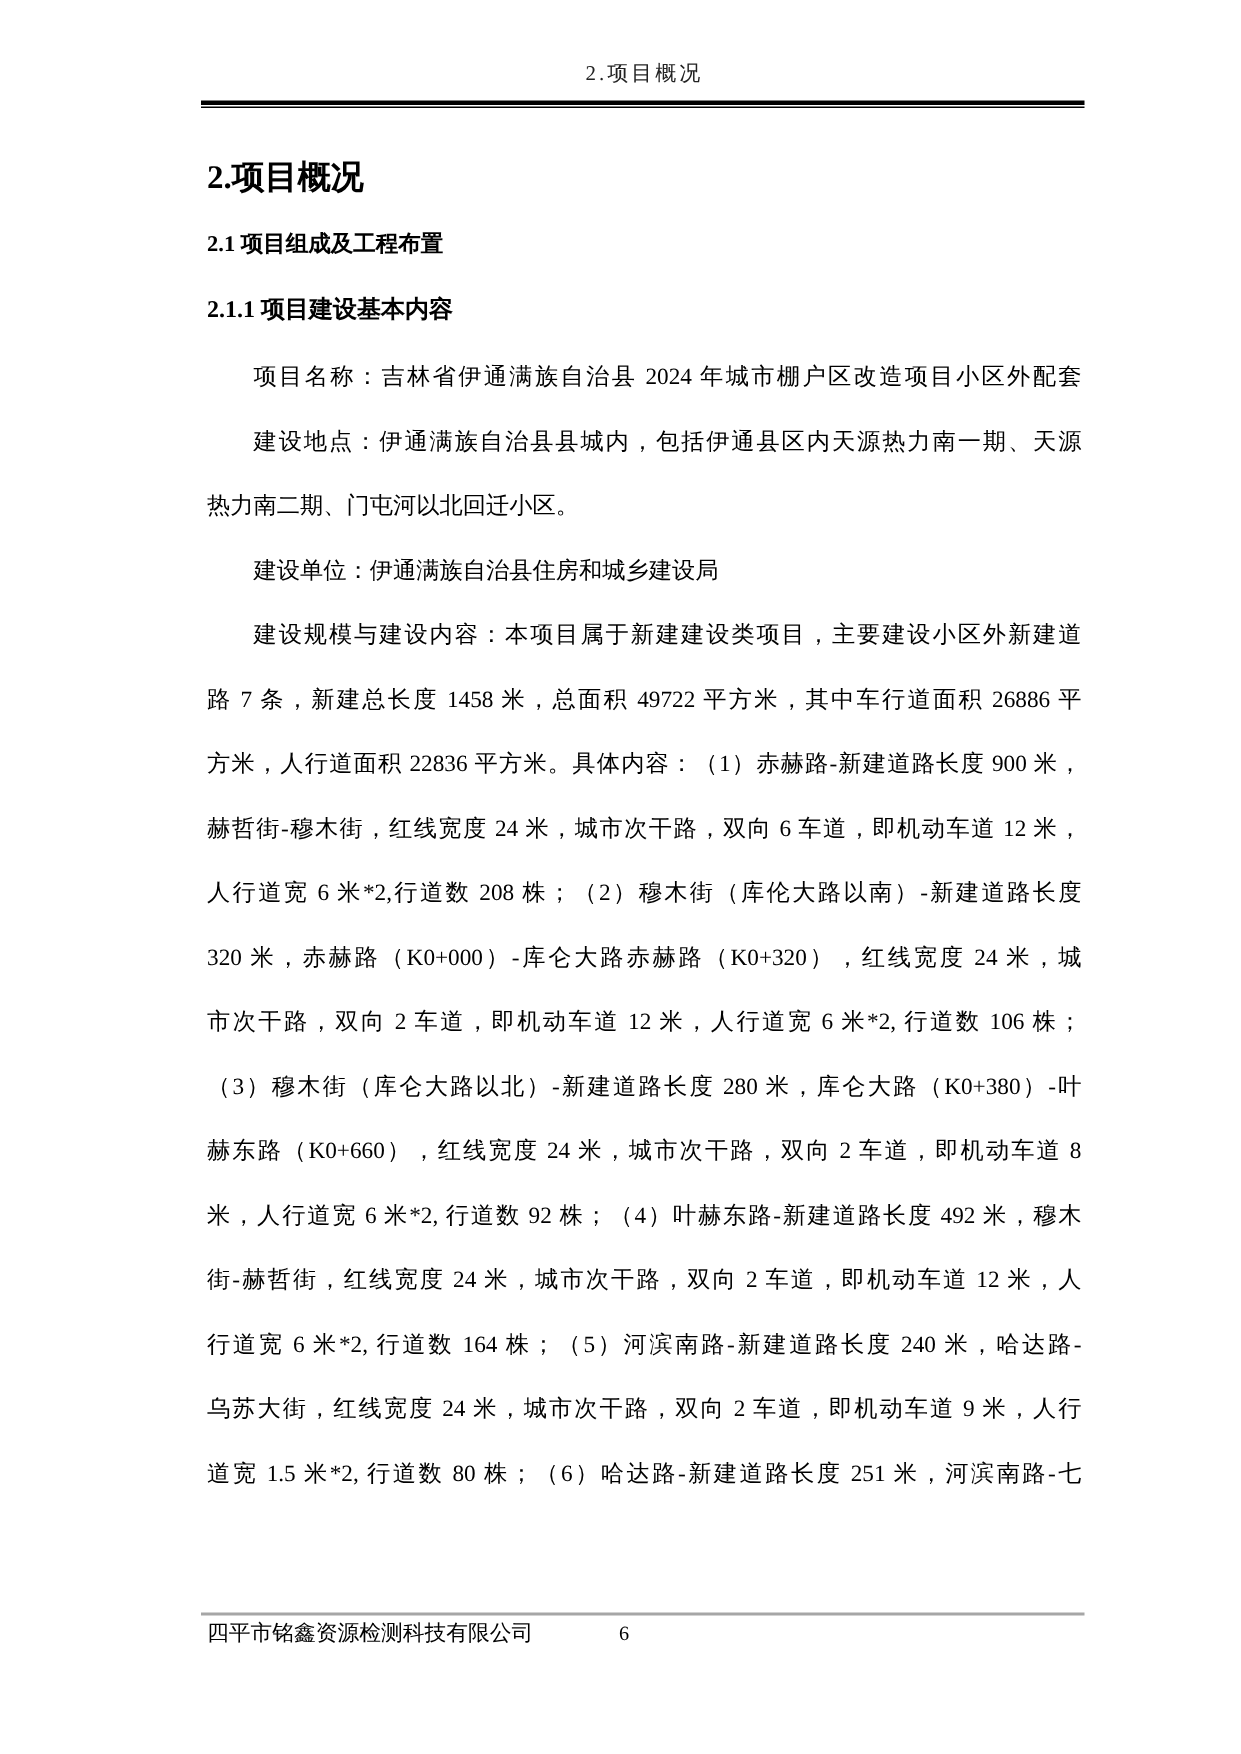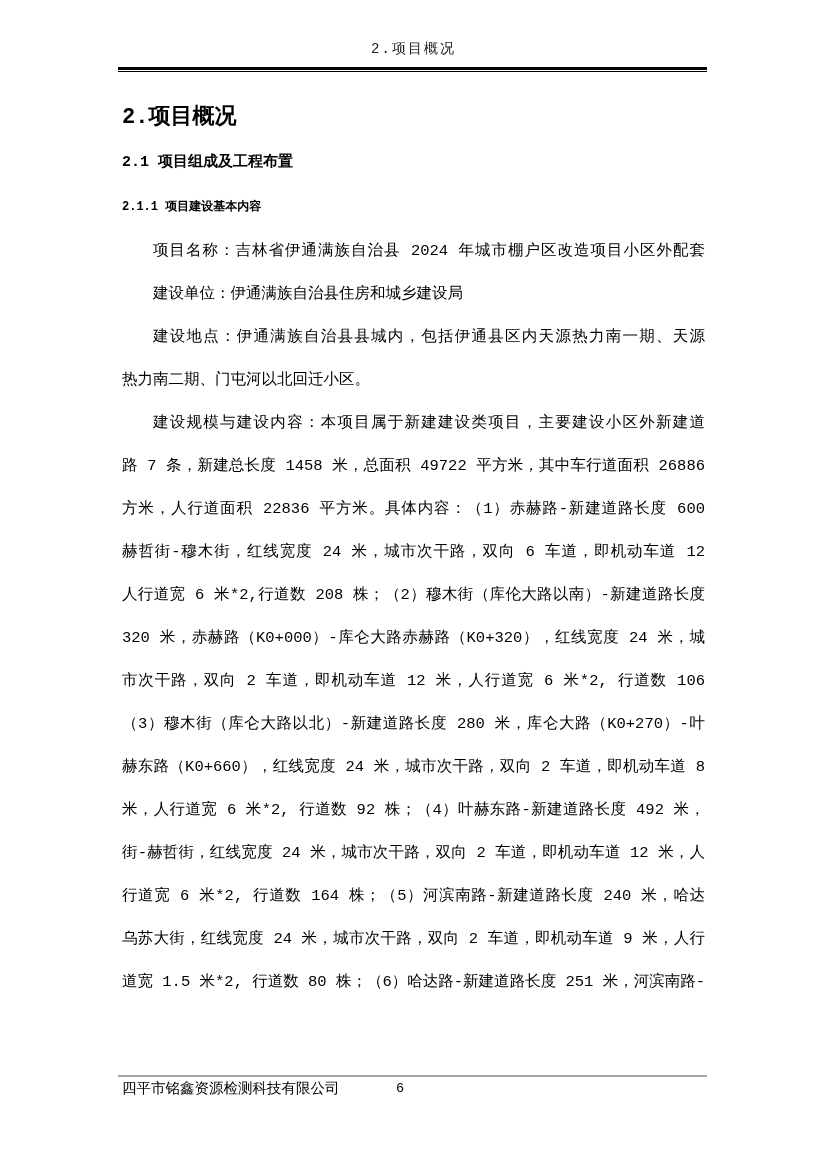--- a/index.html
+++ b/index.html
@@ -6,22 +6,23 @@
     margin: 0;
     padding: 0;
     background: #ffffff;
   }
   .page {
     position: relative;
     width: 723px;
     height: 1169px;
     background: #ffffff;
     color: #000000;
-    font-family: Liberation Mono, monospace;
+    font-family: Liberation Serif, serif;
     overflow: hidden;
+    margin-left: 16px;
   }
 
   
   .running-header {
     position: absolute;
     top: 41px;
     left: 122px;
     width: 583px;
     text-align: center;
     font-size: 14px;
@@ -52,21 +53,21 @@
     line-height: 28px;
     margin: 0;
   }
   .title-h2 {
     font-size: 15px;
     font-weight: bold;
     line-height: 26px;
     margin: 18px 0 0 0;
   }
   .title-h3 {
-    font-size: 12px;
+    font-size: 16px;
     font-weight: bold;
     line-height: 22px;
     margin: 20px 0 0 0;
   }
 
   .doc-body {
     margin-top: 12px;
     font-size: 15.5px;
   }
   .paragraph { margin: 0; }
@@ -124,35 +125,35 @@
   <div class="content">
     <div class="title-h1">2.项目概况</div>
     <div class="title-h2">2.1 项目组成及工程布置</div>
     <div class="title-h3">2.1.1 项目建设基本内容</div>
 
     <div class="doc-body">
         <div class="paragraph">
           <div class="body-line indent">项目名称：吉林省伊通满族自治县 2024 年城市棚户区改造项目小区外配套</div>
         </div>
         <div class="paragraph">
-          <div class="body-line indent end">建设单位：伊通满族自治县住房和城乡建设局</div>
-        </div>
-        <div class="paragraph">
           <div class="body-line indent">建设地点：伊通满族自治县县城内，包括伊通县区内天源热力南一期、天源</div>
           <div class="body-line end">热力南二期、门屯河以北回迁小区。</div>
         </div>
         <div class="paragraph">
+          <div class="body-line indent end">建设单位：伊通满族自治县住房和城乡建设局</div>
+        </div>
+        <div class="paragraph">
           <div class="body-line indent">建设规模与建设内容：本项目属于新建建设类项目，主要建设小区外新建道</div>
           <div class="body-line">路 7 条，新建总长度 1458 米，总面积 49722 平方米，其中车行道面积 26886 平</div>
-          <div class="body-line">方米，人行道面积 22836 平方米。具体内容：（1）赤赫路-新建道路长度 600 米，</div>
+          <div class="body-line">方米，人行道面积 22836 平方米。具体内容：（1）赤赫路-新建道路长度 900 米，</div>
           <div class="body-line">赫哲街-穆木街，红线宽度 24 米，城市次干路，双向 6 车道，即机动车道 12 米，</div>
           <div class="body-line">人行道宽 6 米*2,行道数 208 株；（2）穆木街（库伦大路以南）-新建道路长度</div>
           <div class="body-line">320 米，赤赫路（K0+000）-库仑大路赤赫路（K0+320），红线宽度 24 米，城</div>
           <div class="body-line">市次干路，双向 2 车道，即机动车道 12 米，人行道宽 6 米*2, 行道数 106 株；</div>
-          <div class="body-line">（3）穆木街（库仑大路以北）-新建道路长度 280 米，库仑大路（K0+270）-叶</div>
+          <div class="body-line">（3）穆木街（库仑大路以北）-新建道路长度 280 米，库仑大路（K0+380）-叶</div>
           <div class="body-line">赫东路（K0+660），红线宽度 24 米，城市次干路，双向 2 车道，即机动车道 8</div>
           <div class="body-line">米，人行道宽 6 米*2, 行道数 92 株；（4）叶赫东路-新建道路长度 492 米，穆木</div>
           <div class="body-line">街-赫哲街，红线宽度 24 米，城市次干路，双向 2 车道，即机动车道 12 米，人</div>
           <div class="body-line">行道宽 6 米*2, 行道数 164 株；（5）河滨南路-新建道路长度 240 米，哈达路-</div>
           <div class="body-line">乌苏大街，红线宽度 24 米，城市次干路，双向 2 车道，即机动车道 9 米，人行</div>
           <div class="body-line">道宽 1.5 米*2, 行道数 80 株；（6）哈达路-新建道路长度 251 米，河滨南路-七</div>
         </div>
       </div>
   </div>
 

